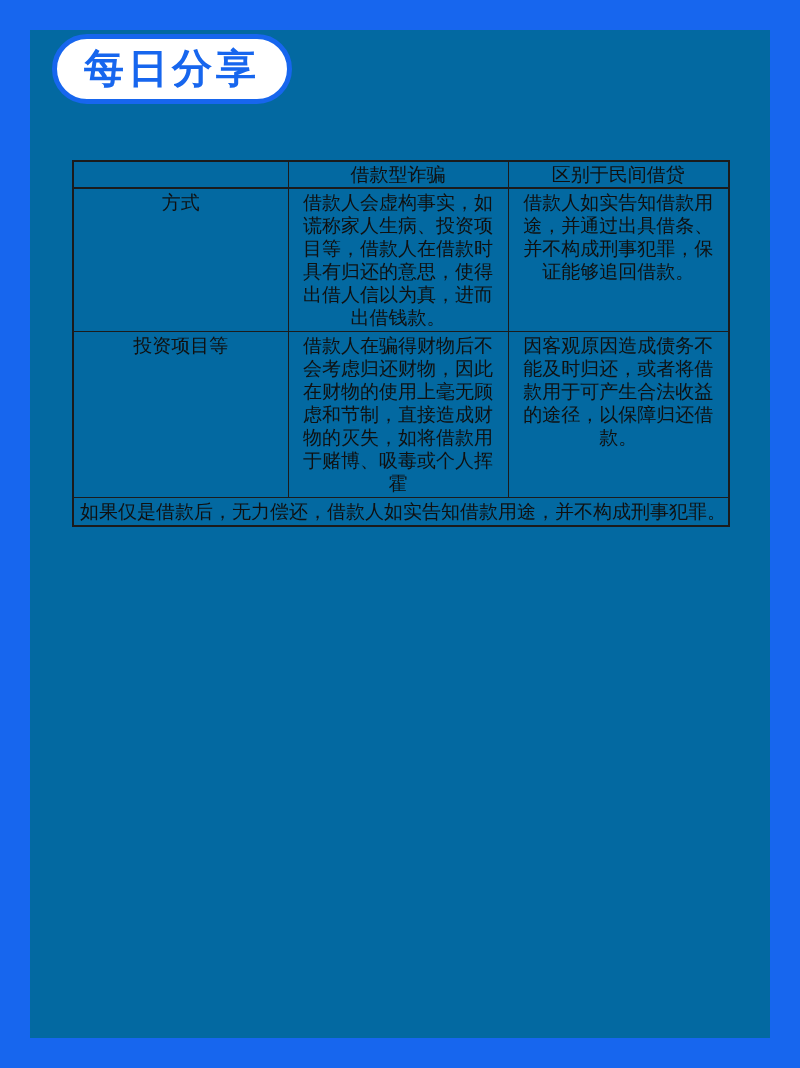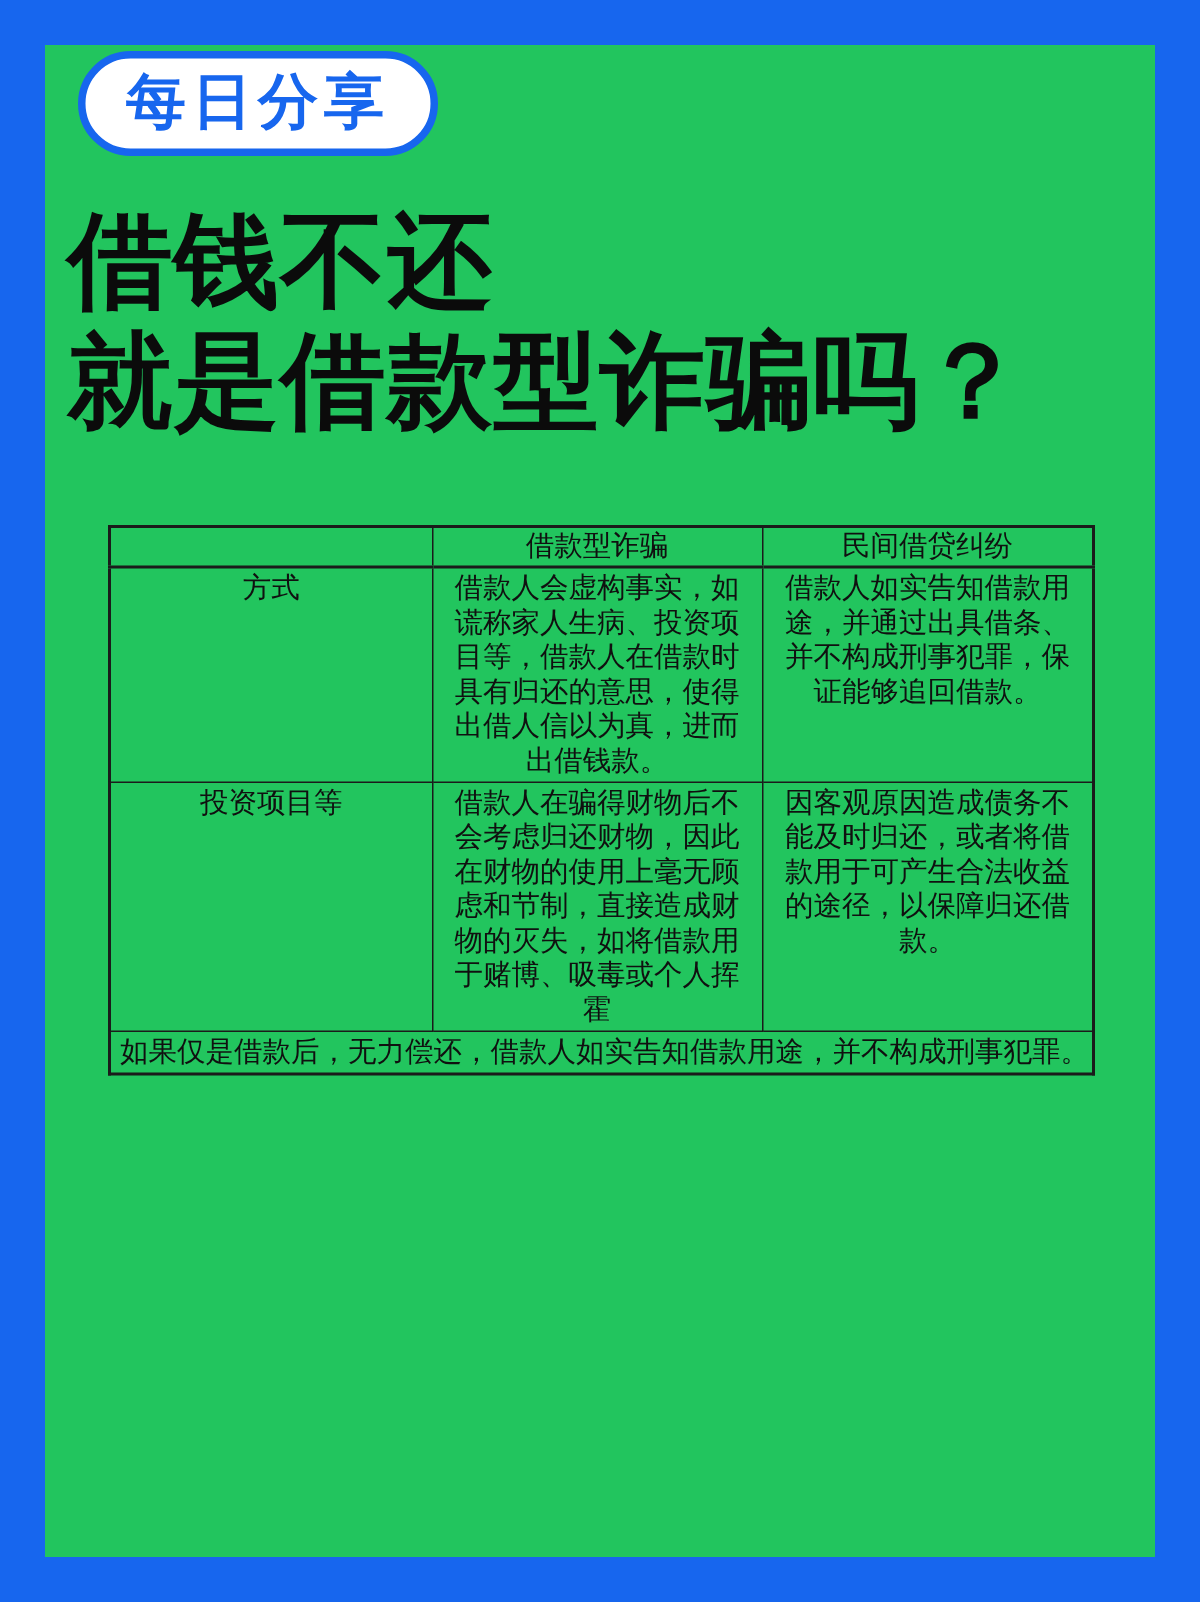--- a/index.html
+++ b/index.html
@@ -18,21 +18,21 @@
     width: 800px;
     height: 1068px;
     background: #1766ee;
   }
   .card {
     position: absolute;
     left: 30px;
     top: 30px;
     width: 740px;
     height: 1008px;
-    background: #22c55e;
+    background: #0369a1;
   }
   .badge {
     display: inline-block;
     margin: 4px 0 0 22px;
     border: 5px solid #1766ee;
     border-radius: 40px;
     padding: 5px 27px 7px 27px;
     background: #ffffff;
   }
   .badge-label {
@@ -96,36 +96,32 @@
 </head>
 <body>
 
 <div class="frame">
   <div class="card">
 
     <div class="badge">
       <span class="badge-label">每日分享</span>
     </div>
 
-    <h1 class="title">
-      <span class="title-line">借钱不还</span>
-      <span class="title-line">就是借款型诈骗吗？</span>
-    </h1>
 
     <table class="cmp-table">
       <colgroup>
         <col style="width:215px">
         <col style="width:220px">
         <col style="width:221px">
       </colgroup>
       <thead>
         <tr>
           <th></th>
           <th>借款型诈骗</th>
-          <th>民间借贷纠纷</th>
+          <th>区别于民间借贷</th>
         </tr>
       </thead>
       <tbody>
         <tr>
           <td class="row-label">方式</td>
           <td class="cell-body">借款人会虚构事实，如谎称家人生病、投资项目等，借款人在借款时具有归还的意思，使得出借人信以为真，进而出借钱款。</td>
           <td class="cell-body">借款人如实告知借款用途，并通过出具借条、并不构成刑事犯罪，保证能够追回借款。</td>
         </tr>
         <tr>
           <td class="row-label">投资项目等</td>

